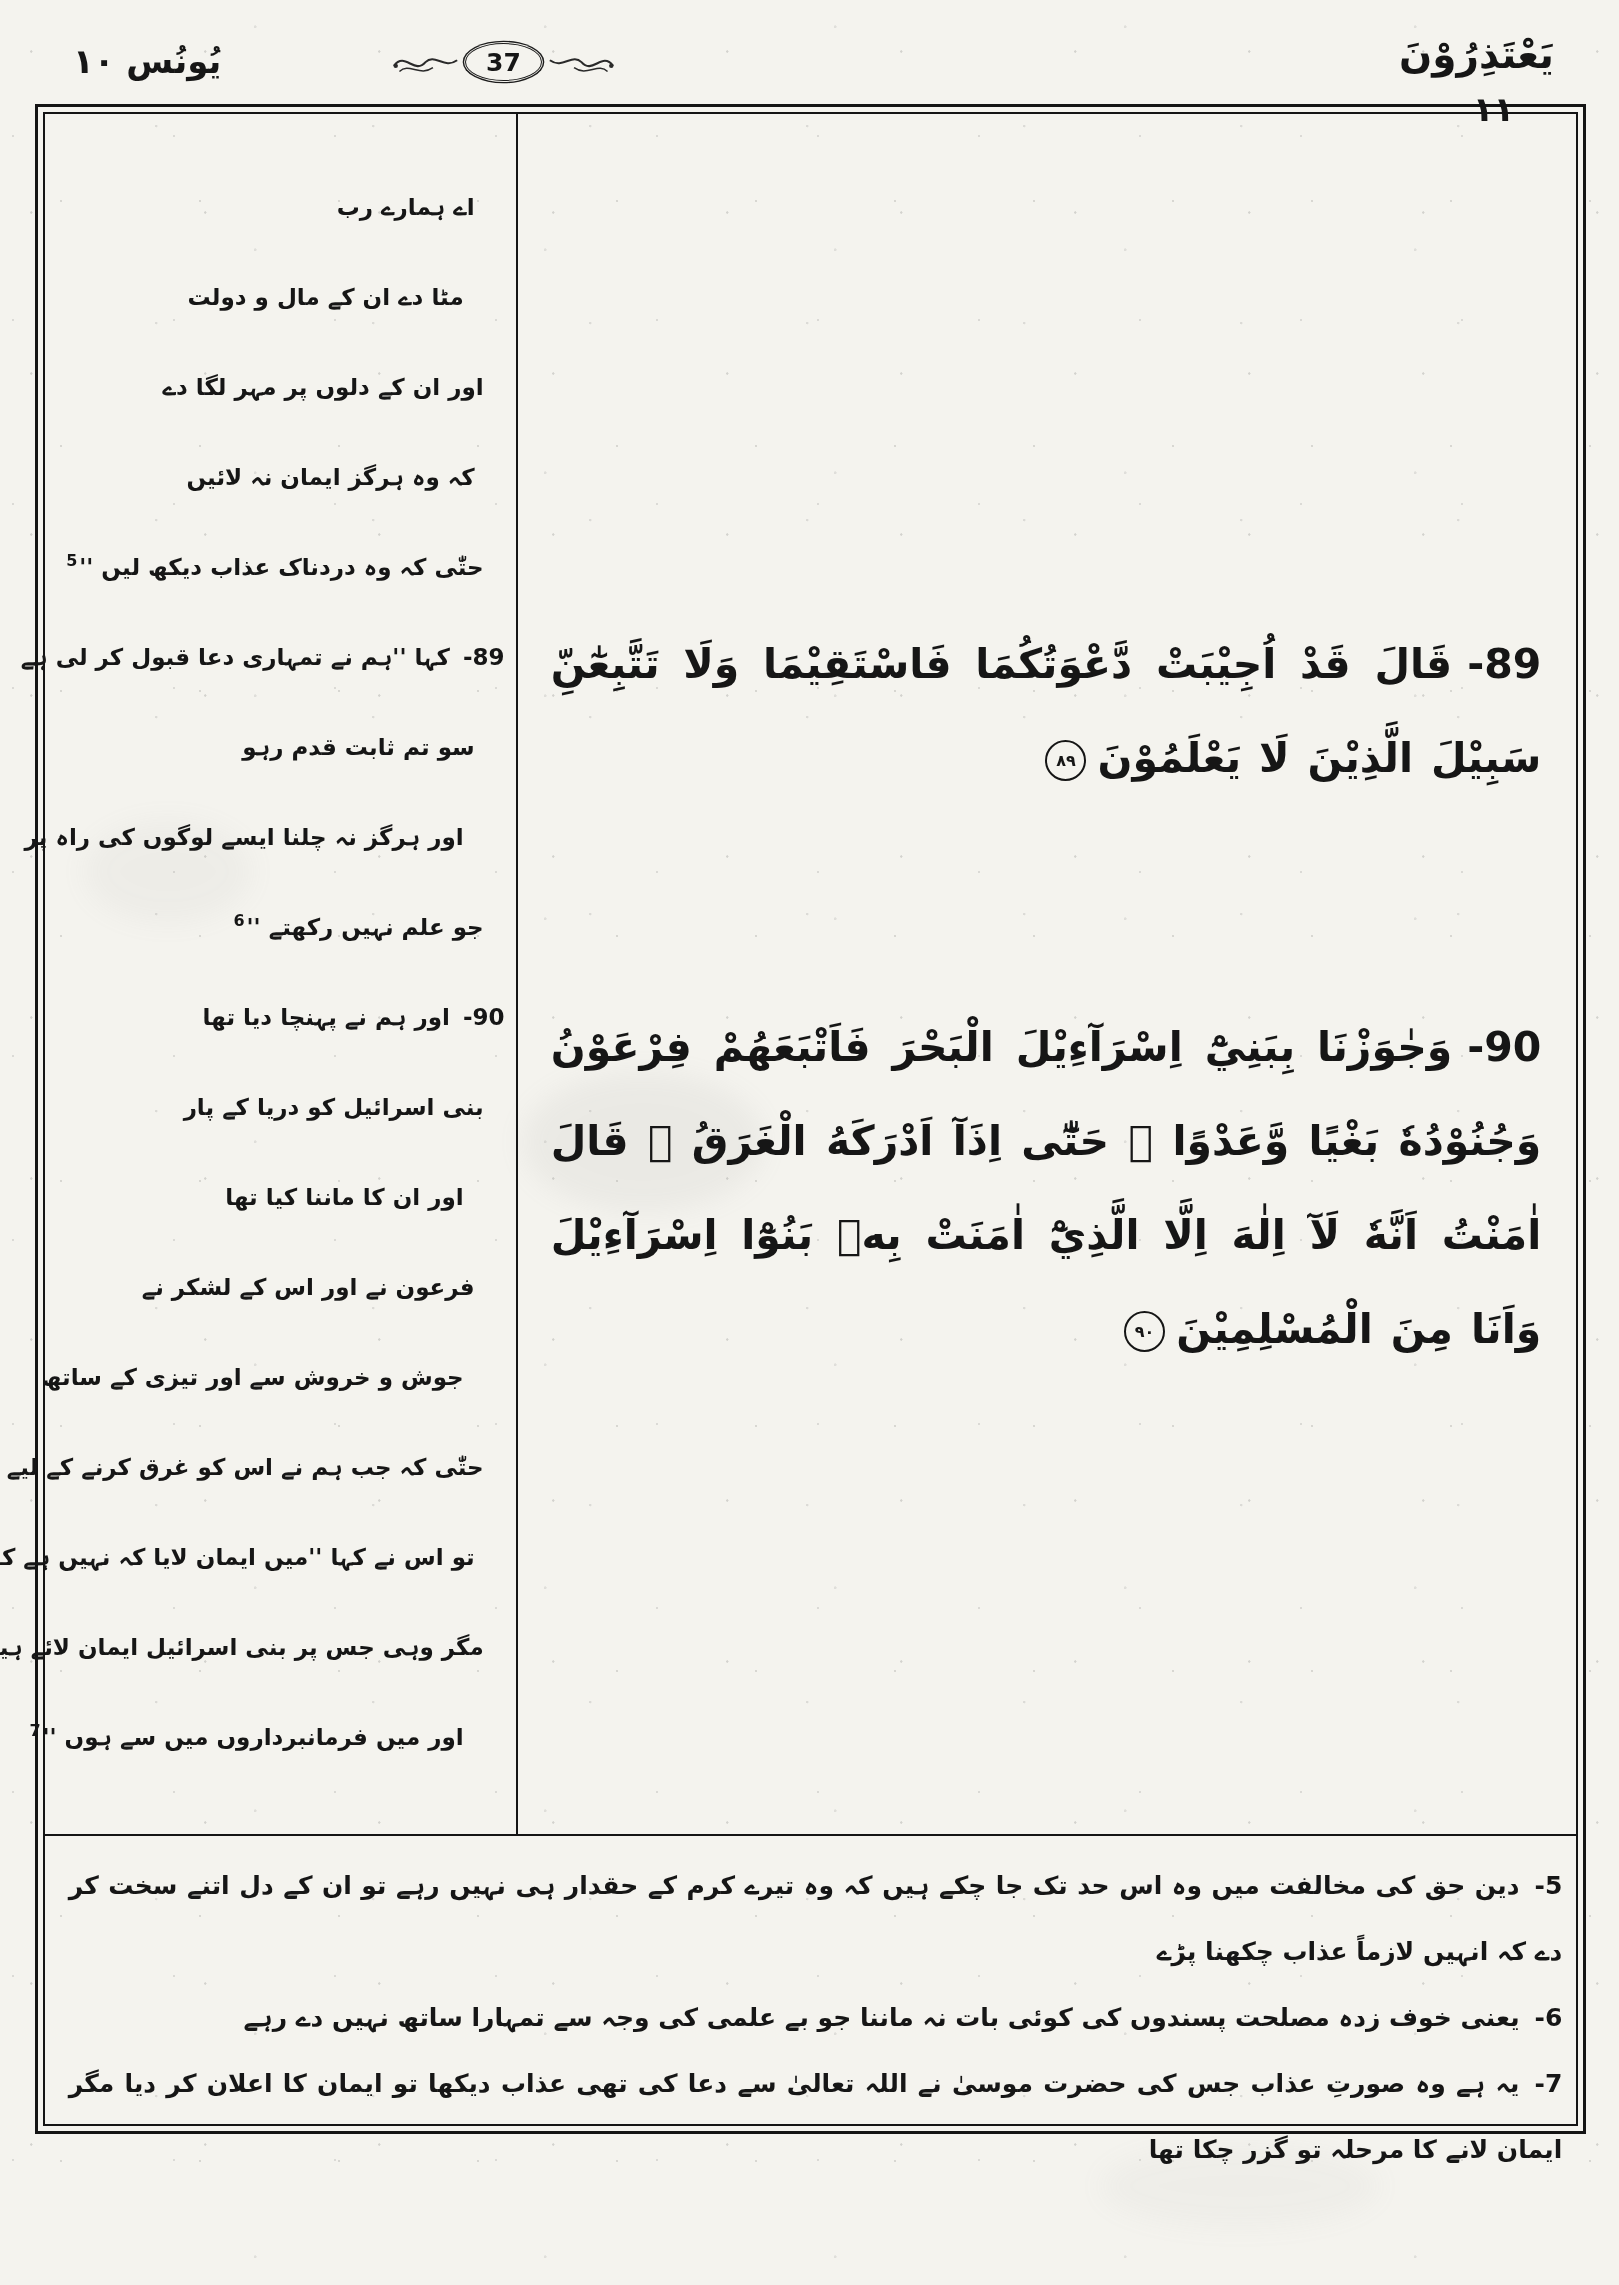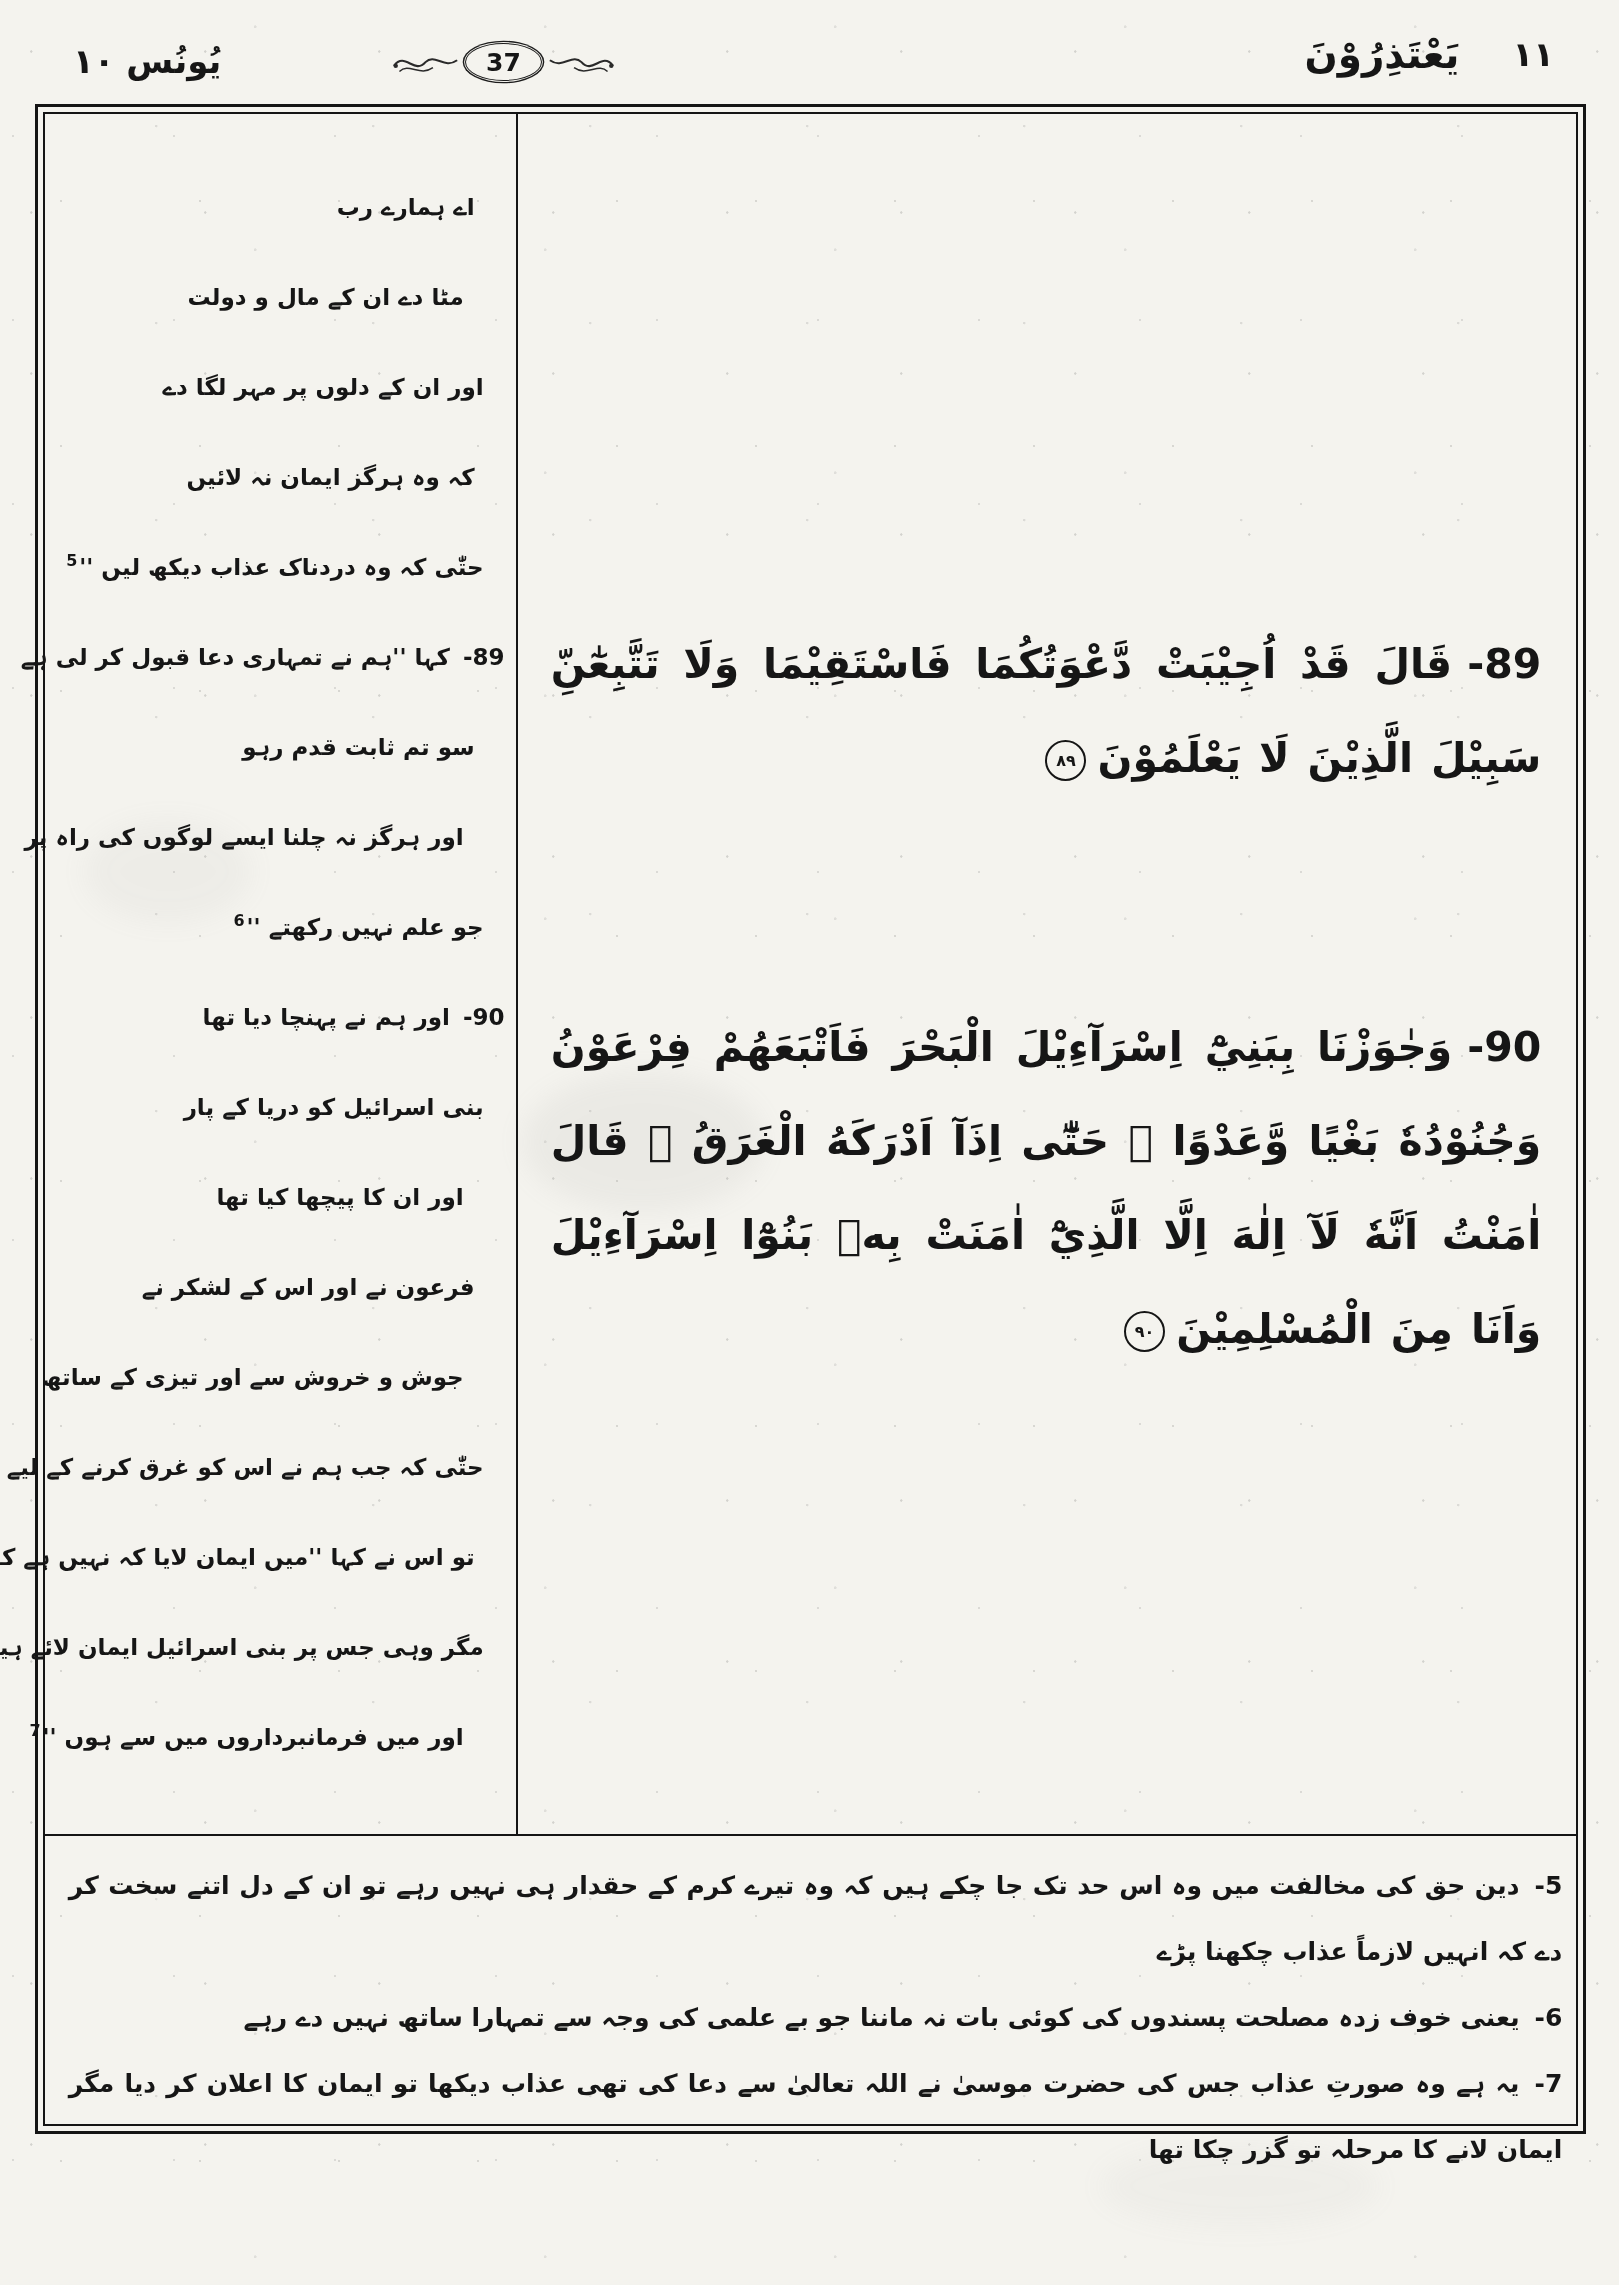--- a/index.html
+++ b/index.html
@@ -35,22 +35,22 @@
   .smudge.c { left: 1100px; top: 2144px; width: 280px; height: 84px; opacity: .06; }
 
   
   .header { position: absolute; left: 0; top: 30px; width: 100%; height: 71px; }
   .hdr-left {
     position: absolute; left: 73px; top: 11.2px;
     font-size: 34px; font-weight: bold; direction: rtl;
   }
   .hdr-right {
     position: absolute; right: 65px; top: 1.9px;
-    display: flex; align-items: center; gap: 19px;
-    font-size: 39px; font-weight: bold;
+    display: flex; align-items: center; gap: 12px;
+    font-size: 39px; font-weight: bold; flex-direction: column;
   }
   .hdr-right .juz-num { font-size: 34px; letter-spacing: 3.7px; margin-left: 34px; }
 
   .cartouche {
     position: absolute; left: 392px; top: 13px;
     display: flex; align-items: flex-end; gap: 5.6px;
   }
   .oval {
     border: 1.9px solid #1c1c1c;
     box-shadow: 0 0 0 0.9px #f4f3ee, 0 0 0 2.3px #1c1c1c;
@@ -233,21 +233,21 @@
             <span>اور ہم نے پہنچا دیا تھا</span>
             <sup class="fref"></sup>
           </div>
         <div class="urdu-line">
             <span class="vmarker"></span>
             <span>بنی اسرائیل کو دریا کے پار</span>
             <sup class="fref"></sup>
           </div>
         <div class="urdu-line">
             <span class="vmarker"></span>
-            <span>اور ان کا پیچھا کیا تھا</span>
+            <span>اور ان کا ماننا کیا تھا</span>
             <sup class="fref"></sup>
           </div>
         <div class="urdu-line">
             <span class="vmarker"></span>
             <span>فرعون نے اور اس کے لشکر نے</span>
             <sup class="fref"></sup>
           </div>
         <div class="urdu-line">
             <span class="vmarker"></span>
             <span>جوش و خروش سے اور تیزی کے ساتھ</span>

